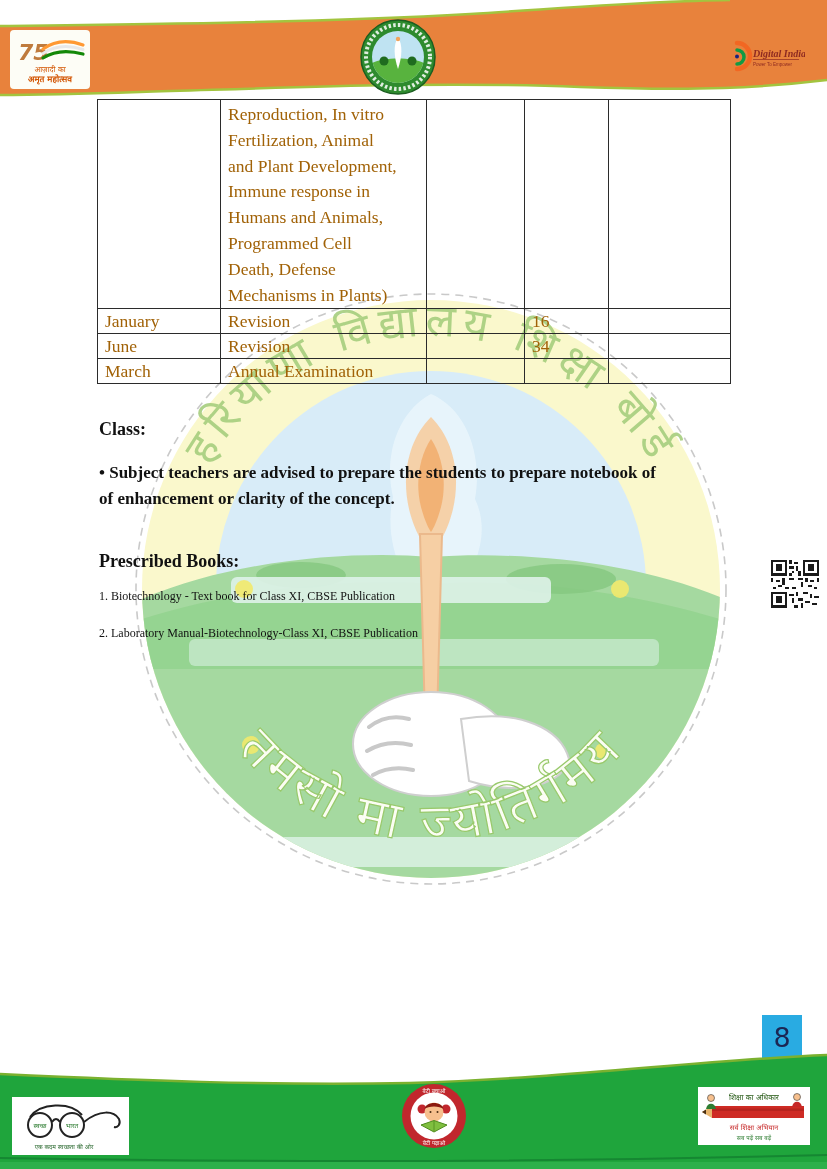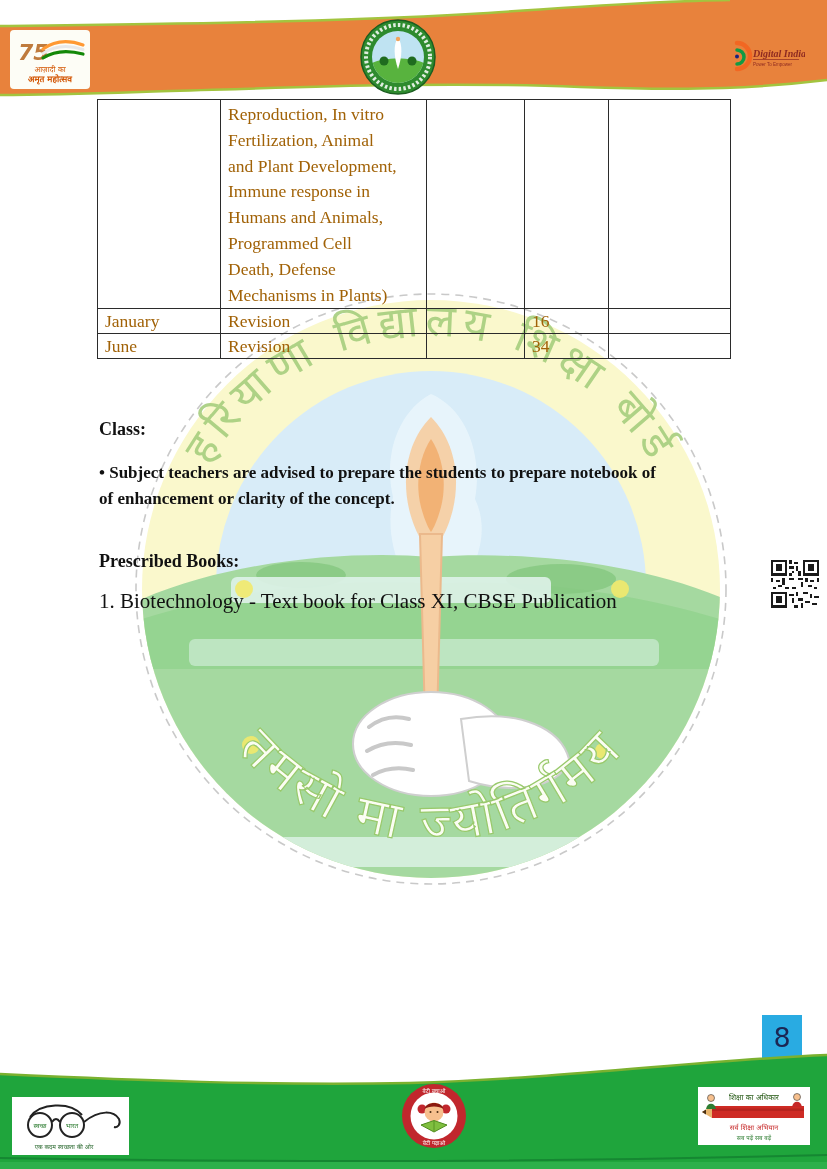--- a/index.html
+++ b/index.html
@@ -14,21 +14,21 @@
   table.syllabus td{border:1.6px solid #2b2b2b;padding:0 7px;background:transparent;overflow:hidden;}
   tr.row-big td{height:205px;vertical-align:top;line-height:25.8px;padding-top:2px;}
   tr.row-sm td{height:24px;vertical-align:middle;}
   td.c-topic{white-space:pre-line;}
   td.c-periods{text-align:left;margin-top:24px;}
 
   
   .note-h{left:99px;top:419px;font-weight:bold;font-size:18px;}
   .bullet{left:99px;top:460px;font-weight:bold;font-size:17px;line-height:26.4px;white-space:nowrap;}
   .books-h{left:99px;top:551px;font-weight:bold;font-size:18px;font-family:Liberation Serif, serif;}
-  .book-item{font-size:21px;white-space:nowrap;left:99px;}
+  .book-item{font-size:12px;white-space:nowrap;left:99px;}
 
   
   .pagenum{left:762px;top:1015px;width:40px;height:45px;background:#29ABE2;
         display:flex;align-items:center;justify-content:center;
         font-family:"DejaVu Sans",sans-serif;font-size:27px;color:#1B2653;}
 
   
   .dv{font-family:"DejaVu Sans",sans-serif;}
 </style>
 </head>
@@ -154,32 +154,40 @@
       <td class="c-periods">16</td>
       <td></td>
     </tr>
     <tr class="row-sm">
       <td>June</td>
       <td>Revision</td>
       <td></td>
       <td class="c-periods">34</td>
       <td></td>
     </tr>
+    <tr class="row-sm">
+      <td>March</td>
+      <td>Annual Examination</td>
+      <td></td>
+      <td class="c-periods"></td>
+      <td></td>
+    </tr>
   </tbody>
     </table>
 
   <div class="abs note-h">Class:</div>
 
   <div class="abs bullet">
     <div>• Subject teachers are advised to prepare the students to prepare notebook of</div>
     <div>of enhancement or clarity of the concept.</div>
   </div>
 
   <div class="abs books-h">Prescribed Books:</div>
   <div class="abs book-item" style="top:589px;">1. Biotechnology - Text book for Class XI, CBSE Publication</div>
+  <div class="abs book-item" style="top:626px;">2. Laboratory Manual-Biotechnology-Class XI, CBSE Publication</div>
 
   <svg class="abs" style="left:771px;top:559px;" width="48" height="49" viewBox="0 0 21 21" shape-rendering="crispEdges">
     <rect x="0" y="0" width="21" height="21" fill="#FFFFFF"></rect>
     <g fill="#1A1A1A">
       <rect x="0" y="0" width="7" height="7"></rect>
         <rect x="14" y="0" width="7" height="7"></rect>
         <rect x="0" y="14" width="7" height="7"></rect>
     </g>
     <g fill="#FFFFFF">
       <rect x="1" y="1" width="5" height="5"></rect>

